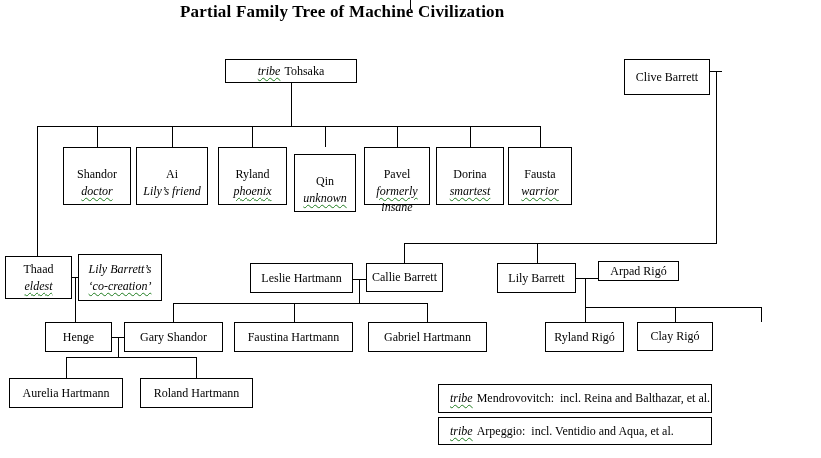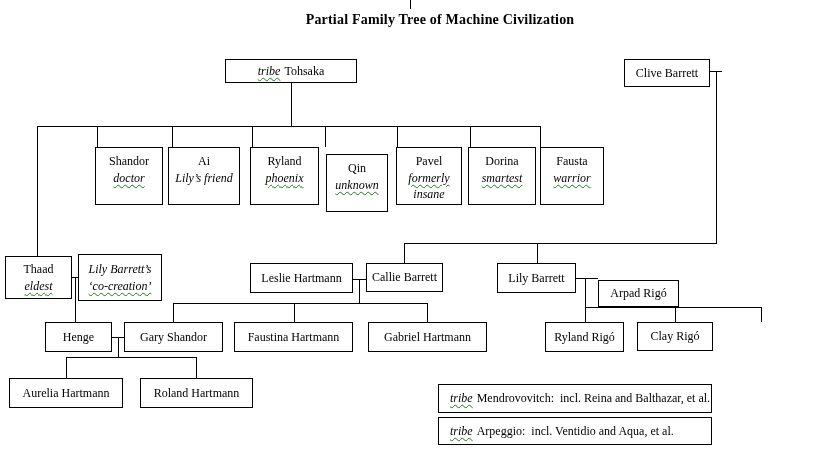--- a/index.html
+++ b/index.html
@@ -1,23 +1,23 @@
 <!DOCTYPE html>
 <html><head>
 <meta charset="utf-8">
 <style>
   html,body{margin:0;padding:0;background:#fff;}
   .stage{position:relative;width:821px;height:458px;background:#ffffff;
          font-family:"Liberation Serif",serif;color:#000;overflow:hidden;}
-  .title{position:absolute;left:180px;top:12px;width:520px;text-align:center;
-         font-weight:bold;font-size:14px;letter-spacing:.2px;}
+  .title{position:absolute;left:180px;top:2px;width:520px;text-align:left;
+         font-weight:bold;font-size:17px;letter-spacing:.2px;}
   .box{position:absolute;border:1px solid #000;background:#fff;box-sizing:border-box;
        display:flex;flex-direction:column;align-items:center;justify-content:center;
        text-align:center;font-size:12px;line-height:1.38;}
-  .topalign{justify-content:flex-start;padding-top:5px;margin-left:32px;}
+  .topalign{justify-content:flex-start;padding-top:18px;}
   .infobox{flex-direction:row;justify-content:flex-start;padding-left:11px;text-align:left;}
   .row{display:flex;align-items:baseline;white-space:pre;}
   .ital{font-style:italic;}
   .pfx{margin-right:4px;}
   .sqg{text-decoration-line:underline;text-decoration-style:wavy;
        text-decoration-color:#1e7b1e;text-decoration-thickness:1px;text-underline-offset:2px;}
   .sqr{text-decoration-line:underline;text-decoration-style:wavy;
        text-decoration-color:#c40000;text-decoration-thickness:1px;text-underline-offset:2px;}
   .pre{white-space:pre;}
   .hl,.vl{position:absolute;background:#000;}
@@ -64,21 +64,21 @@
   <div class="hl" style="left:112px;top:337px;width:12px"></div>
   <div class="vl" style="left:118px;top:337px;height:20px"></div>
   <div class="hl" style="left:66px;top:357px;width:131px"></div>
   <div class="vl" style="left:66px;top:357px;height:21px"></div>
   <div class="vl" style="left:196px;top:357px;height:21px"></div>
 
   <div class="box" style="left:225px;top:59px;width:132px;height:24px">
     <div class="row"><span class="ital sqg pfx">tribe</span><span>Tohsaka</span></div>
   </div>
 
-  <div class="box" style="left:624px;top:59px;width:86px;height:28px">
+  <div class="box" style="left:624px;top:59px;width:86px;height:36px">
     <span>Clive Barrett</span>
   </div>
 
   <div class="box topalign" style="left:63px;top:147px;width:68px;height:58px">
     <span>Shandor</span>
     <span class="ital sqg">doctor</span>
   </div>
   <div class="box topalign" style="left:136px;top:147px;width:72px;height:58px">
     <span>Ai</span>
     <span class="ital">Lily’s friend</span>
@@ -115,21 +115,21 @@
   </div>
   <div class="box" style="left:250px;top:263px;width:103px;height:30px">
     <span>Leslie Hartmann</span>
   </div>
   <div class="box" style="left:366px;top:263px;width:77px;height:29px">
     <span>Callie Barrett</span>
   </div>
   <div class="box" style="left:497px;top:263px;width:79px;height:30px">
     <span>Lily Barrett</span>
   </div>
-  <div class="box" style="left:598px;top:280px;width:81px;height:27px">
+  <div class="box" style="left:598px;top:261px;width:81px;height:20px">
     <span>Arpad Rigó</span>
   </div>
 
   <div class="box" style="left:45px;top:322px;width:67px;height:30px">
     <span>Henge</span>
   </div>
   <div class="box" style="left:124px;top:322px;width:99px;height:30px">
     <span>Gary Shandor</span>
   </div>
   <div class="box" style="left:368px;top:322px;width:119px;height:30px">

